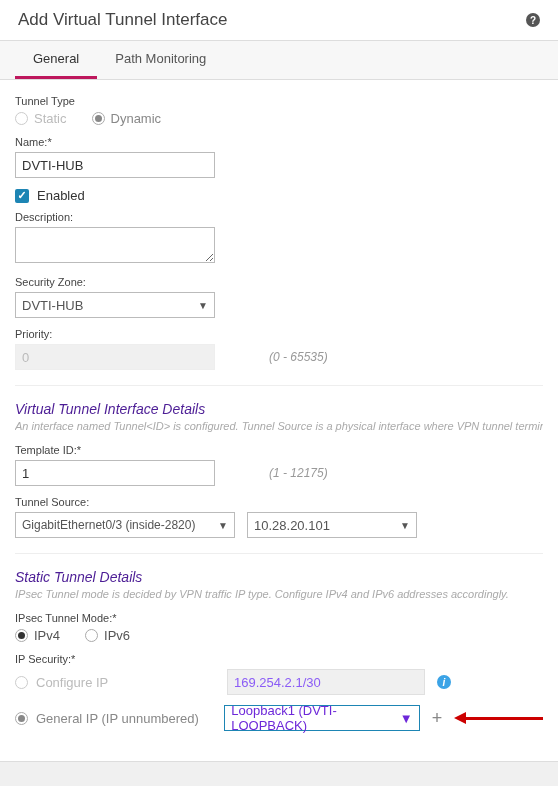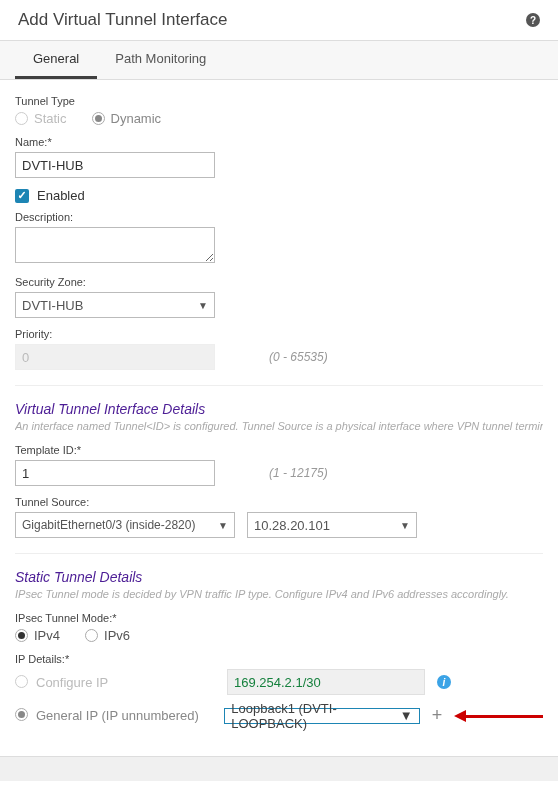--- a/index.html
+++ b/index.html
@@ -3,21 +3,21 @@
   <meta charset="utf-8">
   <style>
     * { box-sizing: border-box; margin: 0; padding: 0; }
     body { font-family: Arial, sans-serif; font-size: 13px; color: #333; background: #fff; width: 558px; }
     .dialog { width: 558px; }
     .header { display: flex; align-items: center; justify-content: space-between; padding: 10px 18px; }
     .title { font-size: 17px; color: #444; }
     .help-icon { width: 14px; height: 14px; border-radius: 50%; background: #555; color: #fff; font-size: 10px; font-weight: bold; display: flex; align-items: center; justify-content: center; cursor: pointer; }
     .tabs-bar { border-top: 1px solid #ddd; border-bottom: 1px solid #ddd; background: #f7f7f7; display: flex; padding: 0 15px; }
     .tab { padding: 10px 18px; color: #555; cursor: pointer; }
-    .tab.active { color: #333; border-bottom: 3px solid #404040; }
+    .tab.active { color: #333; border-bottom: 3px solid #be185d; }
     .body { padding: 15px 15px 20px 15px; }
     .field-label { font-size: 11px; color: #444; margin-bottom: 4px; display: block; }
     .row { margin-bottom: 10px; }
     .radio-row { display: flex; gap: 25px; margin-bottom: 10px; }
     .radio-opt { display: flex; align-items: center; gap: 6px; font-size: 13px; color: #555; }
     .radio-circle { width: 13px; height: 13px; border-radius: 50%; border: 1px solid #aaa; display: inline-block; position: relative; }
     .radio-circle.disabled { border-color: #ccc; }
     .radio-circle.checked::after { content: ""; width: 7px; height: 7px; background: #888; border-radius: 50%; position: absolute; top: 2px; left: 2px; }
     .radio-circle.checked.active::after { background: #333; }
     .text-input { width: 200px; height: 26px; border: 1px solid #bbb; padding: 3px 6px; font-size: 13px; color: #333; }
@@ -26,24 +26,24 @@
     .checkbox { width: 14px; height: 14px; background: #1d85b4; color: #fff; font-size: 11px; font-weight: bold; display: flex; align-items: center; justify-content: center; border-radius: 2px; }
     .select { height: 26px; border: 1px solid #bbb; padding: 3px 6px; font-size: 13px; color: #555; display: flex; align-items: center; justify-content: space-between; background: #fff; cursor: pointer; }
     .select .arrow { font-size: 10px; color: #555; }
     .select-200 { width: 200px; }
     .hint { color: #999; font-style: italic; font-size: 12px; }
     .section-sep { border: none; border-top: 1px solid #eee; margin: 15px 0; }
     .section-title { font-style: italic; color: #4c1d95; font-size: 14px; margin-bottom: 3px; }
     .section-sub { font-style: italic; color: #aaa; font-size: 11px; margin-bottom: 12px; white-space: nowrap; overflow: hidden; }
     .inline-row { display: flex; align-items: center; gap: 12px; }
     .ip-row { display: flex; align-items: center; gap: 12px; margin-bottom: 10px; }
-    .ip-label-col { width: 200px; display: flex; align-items: flex-start; gap: 8px; color: #666; }
-    .ip-input-disabled { width: 198px; height: 26px; background: #f0f0f0; border: 1px solid #e0e0e0; color: #15803d; padding: 3px 6px; font-size: 13px; display: flex; align-items: center; }
+    .ip-label-col { width: 200px; display: flex; align-items: center; gap: 8px; color: #666; }
+    .ip-input-disabled { width: 198px; height: 26px; background: #f0f0f0; border: 1px solid #e0e0e0; color: #8b5cf6; padding: 3px 6px; font-size: 13px; display: flex; align-items: center; }
     .info-icon { width: 14px; height: 14px; border-radius: 50%; background: #3ba3e6; color: #fff; font-size: 10px; font-weight: bold; font-style: italic; display: flex; align-items: center; justify-content: center; }
-    .borrow-select { width: 198px; height: 16px; border: 1px solid #1d85b4; padding: 3px 6px; font-size: 13px; color: #404040; display: flex; align-items: center; justify-content: space-between; cursor: pointer; }
+    .borrow-select { width: 198px; height: 26px; border: 1px solid #1d85b4; padding: 3px 6px; font-size: 13px; color: #6d28d9; display: flex; align-items: center; justify-content: space-between; cursor: pointer; }
     .plus-icon { font-size: 18px; color: #888; cursor: pointer; }
     .arrow-annotation { width: 90px; height: 14px; position: relative; }
     .arrow-line { position: absolute; top: 6px; right: 0; width: 85px; height: 3px; background: #c00; }
     .arrow-head { position: absolute; top: 1px; left: 0; width: 0; height: 0; border-top: 6px solid transparent; border-bottom: 6px solid transparent; border-right: 12px solid #c00; }
     .footer { background: #f0f0f0; border-top: 1px solid #ddd; padding: 12px 15px; display: flex; justify-content: flex-end; gap: 10px; }
     .disabled-priority { width: 200px; height: 26px; background: #f0f0f0; border: 1px solid #eee; color: #bbb; padding: 3px 6px; font-size: 13px; display: flex; align-items: center; }
   </style>
 </head>
 <body>
 
@@ -149,21 +149,21 @@
           <span>IPv4</span>
         </label>
         <label class="radio-opt">
           <span class="radio-circle"></span>
           <span>IPv6</span>
         </label>
       </div>
     </div>
 
     <div class="row">
-      <span class="field-label">IP Details:*</span>
+      <span class="field-label">IP Security:*</span>
 
       <div class="ip-row">
         <div class="ip-label-col">
           <span class="radio-circle disabled"></span>
           <span style="color:#bbb">Configure IP</span>
         </div>
         <div class="ip-input-disabled">
           <span>169.254.2.1/30</span>
         </div>
         <div class="info-icon">i</div>

